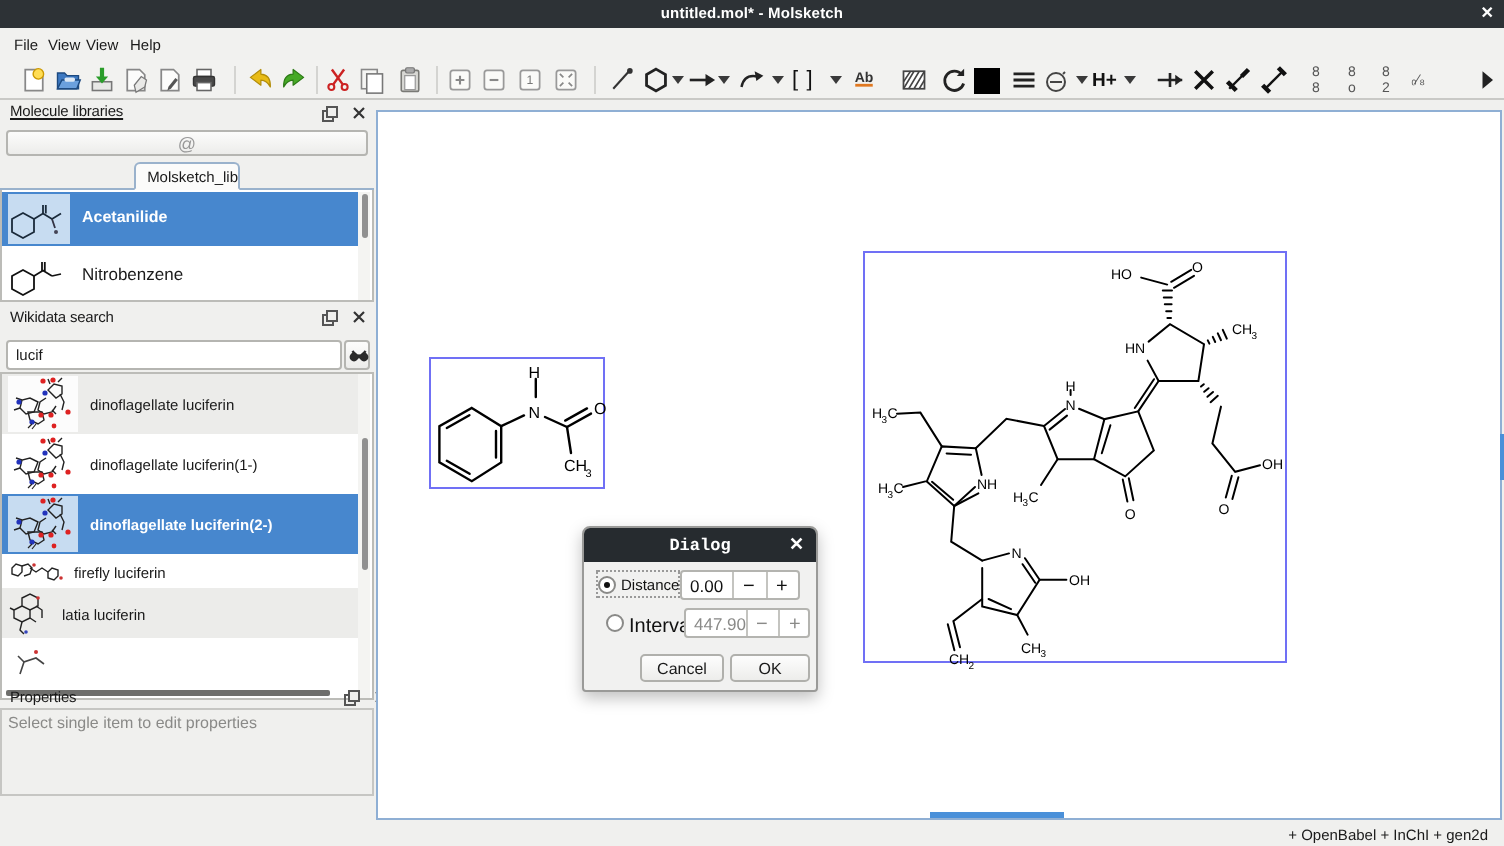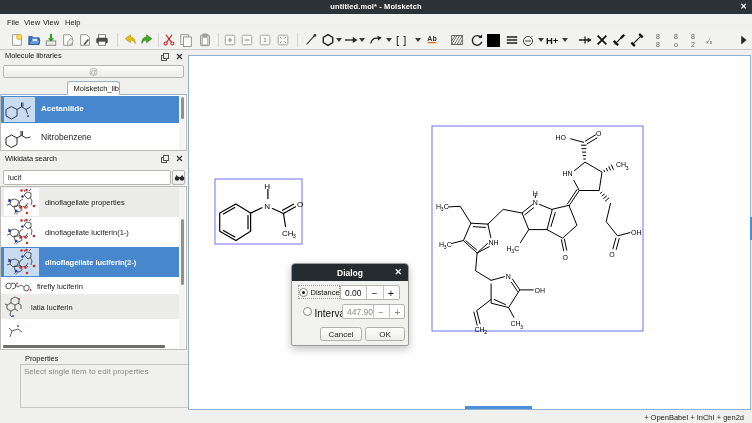--- a/index.html
+++ b/index.html
@@ -174,21 +174,21 @@
 <span class="ticon" style="left:669px;font-size:7px;line-height:8px;color:#555;text-align:center;">8<br>o</span>
 <span class="ticon" style="left:686px;font-size:7px;line-height:8px;color:#555;text-align:center;">8<br>2</span>
 <span class="ticon" style="left:702px;font-size:7px;line-height:16px;color:#555;text-align:center;">₀∕₈</span>
 <svg class="ticon" style="left:736px" viewBox="0 0 16 16">
       <path d="M6 3l6 5-6 5z" fill="#222"></path>
     </svg>
 </div>
 <div class="abs" id="dockarea" style="left:0;top:50px;width:187px;height:373px;">
 
   <div class="abs" style="left:0;top:0;width:187px;height:101px;">
-    <div class="dhead" style="padding-top:1px;">Molecule libraries<span style="position:absolute;right:4px;top:2px;width:22px;height:8px;">
+    <div class="dhead" style="padding-top:1px;text-decoration:underline;">Molecule libraries<span style="position:absolute;right:4px;top:2px;width:22px;height:8px;">
           <svg width="8" height="8" viewBox="0 0 8 8" style="position:absolute;left:0;top:0.5px;" fill="none" stroke="#555" stroke-width="1">
             <rect x="0.5" y="2.5" width="5" height="5"></rect>
             <rect x="2.5" y="0.5" width="5" height="5" fill="#f0f0ee"></rect>
           </svg>
           <svg width="7" height="7" viewBox="0 0 7 7" style="position:absolute;right:0;top:1px;" stroke="#333" stroke-width="1.1">
             <path d="M1 1l5 5M6 1L1 6"></path>
           </svg>
         </span></div>
     <div class="abs" style="left:3px;top:15px;width:181px;height:13px;background:linear-gradient(#fcfcfb,#ececea);border:1px solid #b5b5b1;border-radius:2px;text-align:center;color:#999;font-size:9px;line-height:12px;">@</div>
 
@@ -255,21 +255,21 @@
               <circle cx="22.5" cy="2" r="1.3" fill="#d22" stroke="none"></circle>
               <circle cx="30" cy="18" r="1.3" fill="#d22" stroke="none"></circle>
               <circle cx="16.5" cy="19.5" r="1.3" fill="#d22" stroke="none"></circle>
               <circle cx="21.5" cy="19.5" r="1.3" fill="#d22" stroke="none"></circle>
               <circle cx="23" cy="25" r="1.2" fill="#d22" stroke="none"></circle>
               <circle cx="18.5" cy="8.5" r="1.3" fill="#23b" stroke="none"></circle>
               <circle cx="5.5" cy="13" r="1.3" fill="#23b" stroke="none"></circle>
               <circle cx="12" cy="23" r="1.3" fill="#23b" stroke="none"></circle>
               <path d="M14 24l-2 2.5M10 26l2-2" stroke-width="0.6"></path>
             </svg></div>
-        <span style="position:absolute;left:44px;top:11px;font-size:7.5px;color:#1a1a1a;">dinoflagellate properties</span>
+        <span style="position:absolute;left:44px;top:11px;font-size:7.5px;color:#1a1a1a;">dinoflagellate luciferin</span>
       </div>
       <div class="abs" style="left:0;top:30px;width:179px;height:30px;background:#fff;">
         <div class="abs thumb2" style="left:3px;top:1px;width:35px;height:28px;background:#fff;"><svg width="35" height="28" viewBox="0 0 35 28" fill="none" stroke="#222" stroke-width="0.7">
               <path d="M20 7l3-3 4 1v4l-3 2z"></path>
               <path d="M21 4l-1-2.5M25 3l2-2"></path>
               <path d="M19 11l-3 2-1 4 3 2 4-1 2-3"></path>
               <path d="M15 13l-4-2-4 1-1 4 3 3 4-1z"></path>
               <path d="M7 12l-3-1M6 16l-3 1"></path>
               <path d="M10 18l1 4 4 2 3-2-1-4z"></path>
               <path d="M26 9l2 4-1 4M22 17l2 2"></path>
@@ -337,21 +337,21 @@
             <path d="M5 10L2 7"></path>
           </svg>
       </div>
       <div class="abs" style="left:2px;top:158px;width:162px;height:3px;background:#6e6e6c;border-radius:1px;"></div>
       <div class="abs" style="right:1px;top:0;width:6px;height:162px;background:#f4f4f2;">
         <div class="abs" style="left:1.5px;top:32px;width:3px;height:66px;background:#909090;border-radius:1.5px;"></div>
       </div>
     </div>
   </div>
 
-  <div class="abs" style="left:0;top:302px;width:198px;height:58px;margin-left:20px;">
+  <div class="abs" style="left:0;top:292px;width:198px;height:58px;">
     <div class="dhead" style="padding-top:2px;">Properties<span style="position:absolute;right:4px;top:2px;width:22px;height:8px;">
           <svg width="8" height="8" viewBox="0 0 8 8" style="position:absolute;left:0;top:0.5px;" fill="none" stroke="#555" stroke-width="1">
             <rect x="0.5" y="2.5" width="5" height="5"></rect>
             <rect x="2.5" y="0.5" width="5" height="5" fill="#f0f0ee"></rect>
           </svg>
           <svg width="7" height="7" viewBox="0 0 7 7" style="position:absolute;right:0;top:1px;" stroke="#333" stroke-width="1.1">
             <path d="M1 1l5 5M6 1L1 6"></path>
           </svg>
         </span></div>
     <div class="abs" style="left:0;top:12px;width:187px;height:44px;background:#f0f0ee;border:1px solid #c6c6c3;">
@@ -455,21 +455,21 @@
     <text x="285.5" y="276.2" font-size="7" fill="#000" stroke="none">CH</text>
     <text x="295.3" y="278.4" font-size="5" fill="#000" stroke="none">2</text>
   </g>
 </svg>
 
 <div class="abs" style="left:276px;top:350px;width:67px;height:3px;background:#4a90d9;"></div>
 <div class="abs" style="left:560.5px;top:161px;width:2px;height:23px;background:#4a90d9;"></div>
 </div>
 <div class="abs" id="dialog">
   <div id="dlgtitle">
-      <span style="position:absolute;left:0;width:100%;text-align:center;top:3.5px;font-size:8.5px;font-weight:bold;">Dialog</span>
+      <span style="position:absolute;left:0;width:100%;text-align:center;top:3.5px;font-size:8.5px;font-weight:bold;font-family:Liberation Mono, monospace;">Dialog</span>
       <span style="position:absolute;right:6px;top:3px;font-size:9px;font-weight:bold;">✕</span>
     </div>
 
   <div class="abs" style="left:6.5px;top:23.5px;width:9px;height:9px;border:1px solid #8a8a88;border-radius:50%;background:#fff;"></div>
   <div class="abs" style="left:9.5px;top:26.5px;width:3px;height:3px;border-radius:50%;background:#111;"></div>
   <div class="abs" style="left:5.5px;top:21px;width:42px;height:14px;border:1px dotted #999;"></div>
   <span class="abs" style="left:18.5px;top:24px;font-size:7.5px;color:#111;">Distance</span>
   <div class="spin" style="left:48px;top:21px;width:60px;padding-left:20px;">
     <span class="abs" style="left:4px;top:2px;color:#111;">0.00</span>
     <div class="abs" style="left:25px;top:0;width:1px;height:13px;background:#c4c4c0;"></div>

